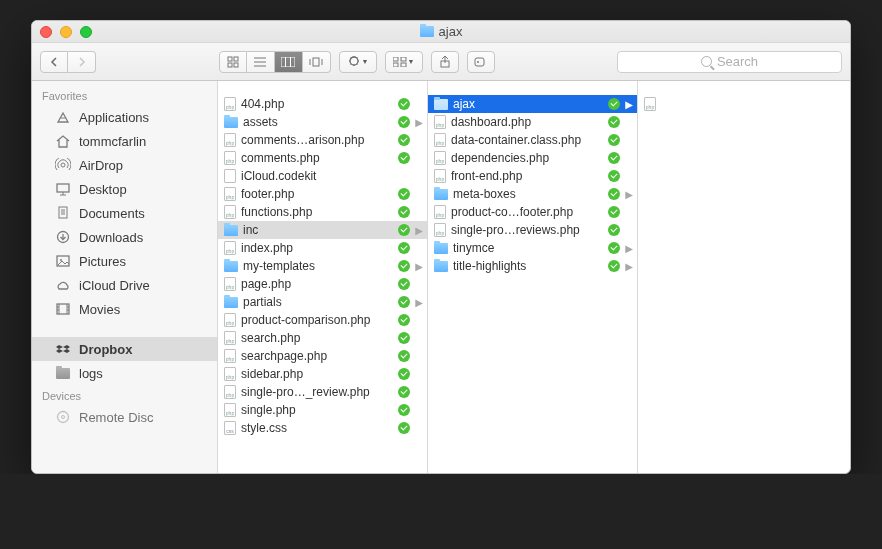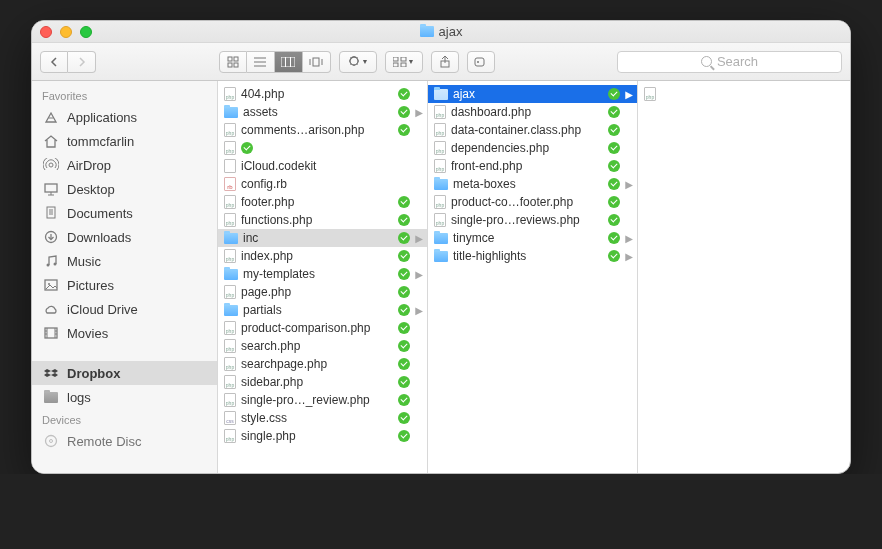--- a/index.html
+++ b/index.html
@@ -1,17 +1,17 @@
 <!DOCTYPE html>
 <html><head>
 <meta charset="utf-8">
 <style>
   * { box-sizing: border-box; margin: 0; padding: 0; font-family: -apple-system, "Helvetica Neue", Arial, sans-serif; }
   body { background: #222; display: flex; align-items: flex-start; justify-content: center; padding-top: 20px; }
-  .window { width: 820px; height: 454px; background: #fff; border-radius: 13px; box-shadow: 0 15px 50px rgba(0,0,0,0.5); overflow: hidden; border: 1px solid #c0c0c0; display: flex; flex-direction: column; }
+  .window { width: 820px; height: 454px; background: #fff; border-radius: 6px; box-shadow: 0 15px 50px rgba(0,0,0,0.5); overflow: hidden; border: 1px solid #c0c0c0; display: flex; flex-direction: column; }
   .titlebar { height: 22px; background: linear-gradient(#ededed,#e5e5e5); display: flex; align-items: center; padding-left: 8px; border-bottom: 1px solid #d8d8d8; position: relative; }
   .traffic { display: flex; gap: 8px; }
   .dot { width: 12px; height: 12px; border-radius: 50%; }
   .dot.r { background: #ff5f57; border: 0.5px solid #e14540; }
   .dot.y { background: #febc2e; border: 0.5px solid #e0a128; }
   .dot.g { background: #28c840; border: 0.5px solid #1bad2e; }
   .title-center { position: absolute; left: 0; right: 0; text-align: center; font-size: 13px; color: #4a4a4a; display: flex; align-items: center; justify-content: center; gap: 5px; pointer-events: none; }
   .folder-ico { width: 14px; height: 11px; background: linear-gradient(#8fd0ff,#5eb4ff); border-radius: 1px; position: relative; }
   .folder-ico::before { content: ""; position: absolute; top: -2px; left: 0; width: 6px; height: 3px; background: #8fd0ff; border-radius: 1px 1px 0 0; }
   .toolbar { height: 38px; background: linear-gradient(#f7f7f7,#ececec); border-bottom: 1px solid #c9c9c9; display: flex; align-items: center; padding: 12px 8px; gap: 8px; }
@@ -23,27 +23,27 @@
   .tbtn.single { border-radius: 4px; }
   .tbtn.active { background: linear-gradient(#8c8c8c,#7a7a7a); color: #fff; }
   .tbtn.disabled { color: #c4c4c4; }
   .spacer { flex: 1; }
   .search-box { width: 225px; height: 22px; border: 1px solid #cfcfcf; border-radius: 4px; background: #fff; display: flex; align-items: center; justify-content: center; font-size: 13px; color: #b0b0b0; gap: 5px; }
   .mag { width: 11px; height: 11px; border: 1.5px solid #b0b0b0; border-radius: 50%; position: relative; }
   .mag::after { content: ""; position: absolute; width: 5px; height: 1.5px; background: #b0b0b0; bottom: -2px; right: -4px; transform: rotate(45deg); }
   .body { flex: 1; display: flex; overflow: hidden; }
   .sidebar { width: 186px; background: #f6f6f6; border-right: 1px solid #d8d8d8; overflow-y: auto; padding-top: 4px; }
   .sb-header { font-size: 11px; color: #909090; padding: 5px 10px 3px; font-weight: 500; }
-  .sb-item { height: 24px; display: flex; align-items: center; padding: 0 10px; gap: 7px; font-size: 13px; color: #3a3a3a; cursor: default; }
+  .sb-item { height: 24px; display: flex; align-items: center; padding: 0 22px; gap: 7px; font-size: 13px; color: #3a3a3a; cursor: default; }
   .sb-item.selected { background: #dcdcdc; font-weight:600;margin-top:16px; }
   .sb-item.faded { color: #737373; }
   .sb-icon { width: 18px; height: 16px; display: flex; align-items: center; justify-content: center; }
   .gray-ico { color: #7d7d7d; }
   .columns { flex: 1; display: flex; overflow-x: auto; }
-  .col { width: 210px; border-right: 1px solid #d8d8d8; overflow-y: auto; padding-top: 4px; }
+  .col { width: 210px; border-right: 1px solid #d8d8d8; overflow-y: auto; padding-top: 14px; }
   .col3 { width: 200px; border-right: none; }
   .row { height: 18px; display: flex; align-items: center; padding: 0 4px 0 6px; font-size: 12px; color: #333; gap: 5px; white-space: nowrap; cursor: default; }
   .row .name { flex: 1; overflow: hidden; text-overflow: ellipsis; }
   .row .sync { width: 12px; height: 12px; background: #4cc238; border-radius: 50%; position: relative; flex-shrink: 0; }
   .row .sync::after { content: ""; position: absolute; left: 3px; top: 3px; width: 5px; height: 3px; border-left: 1.5px solid #fff; border-bottom: 1.5px solid #fff; transform: rotate(-45deg); }
   .row .arrow { color: #a8a8a8; font-size: 10px; width: 8px; text-align: right; }
   .row.sel-gray { background: #dcdcdc; }
   .row.sel-blue { background: #1a6fe8; color: #fff; }
   .row.sel-blue .arrow { color: #fff; }
   .row.sel-blue .folder-ico { background: linear-gradient(#cfe9ff,#bcdfff); }
@@ -217,30 +217,20 @@
               <circle cx="8" cy="7" r="5.5" fill="none" stroke="#7d7d7d" stroke-width="1.3"></circle>
               <line x1="8" y1="4" x2="8" y2="9" stroke="#7d7d7d" stroke-width="1.3"></line>
               <path d="M5.5 7 L8 9.5 L10.5 7" fill="none" stroke="#7d7d7d" stroke-width="1.3"></path>
             </svg>
           </span>
           <span>Downloads</span>
         </div>
         <div class="sb-item">
           <span class="sb-icon gray-ico">
             <svg width="16" height="14">
-              <path d="M6 11 V3 L13 2 V10" fill="none" stroke="#7d7d7d" stroke-width="1.3"></path>
-              <circle cx="5" cy="11" r="1.5" fill="#7d7d7d"></circle>
-              <circle cx="12" cy="10" r="1.5" fill="#7d7d7d"></circle>
-            </svg>
-          </span>
-          <span>Music</span>
-        </div>
-        <div class="sb-item">
-          <span class="sb-icon gray-ico">
-            <svg width="16" height="14">
               <rect x="2" y="2" width="12" height="10" fill="none" stroke="#7d7d7d" stroke-width="1.3"></rect>
               <circle cx="6" cy="6" r="1" fill="#7d7d7d"></circle>
               <path d="M3 11 L7 7 L10 10 L12 8 L14 10" fill="none" stroke="#7d7d7d"></path>
             </svg>
           </span>
           <span>Pictures</span>
         </div>
         <div class="sb-item">
           <span class="sb-icon gray-ico">
             <svg width="16" height="14">
@@ -303,34 +293,30 @@
             <span class="arrow">▶</span>
           </div>
           <div class="row">
             <span class="file-ico php"></span>
             <span class="name">comments…arison.php</span>
             <span class="sync"></span>
             <span class="arrow"></span>
           </div>
           <div class="row">
             <span class="file-ico php"></span>
+            <span class="name">comments.php</span>
             <span class="sync"></span>
             <span class="arrow"></span>
           </div>
           <div class="row">
             <span class="file-ico blank"></span>
             <span class="name">iCloud.codekit</span>
             <span class="arrow"></span>
           </div>
           <div class="row">
-            <span class="file-ico rb"></span>
-            <span class="name">config.rb</span>
-            <span class="arrow"></span>
-          </div>
-          <div class="row">
             <span class="file-ico php"></span>
             <span class="name">footer.php</span>
             <span class="sync"></span>
             <span class="arrow"></span>
           </div>
           <div class="row">
             <span class="file-ico php"></span>
             <span class="name">functions.php</span>
             <span class="sync"></span>
             <span class="arrow"></span>
@@ -385,32 +371,32 @@
           </div>
           <div class="row">
             <span class="file-ico php"></span>
             <span class="name">sidebar.php</span>
             <span class="sync"></span>
             <span class="arrow"></span>
           </div>
           <div class="row">
             <span class="file-ico php"></span>
             <span class="name">single-pro…_review.php</span>
+            <span class="sync"></span>
+            <span class="arrow"></span>
+          </div>
+          <div class="row">
+            <span class="file-ico php"></span>
+            <span class="name">single.php</span>
             <span class="sync"></span>
             <span class="arrow"></span>
           </div>
           <div class="row">
             <span class="file-ico css"></span>
             <span class="name">style.css</span>
-            <span class="sync"></span>
-            <span class="arrow"></span>
-          </div>
-          <div class="row">
-            <span class="file-ico php"></span>
-            <span class="name">single.php</span>
             <span class="sync"></span>
             <span class="arrow"></span>
           </div>
         </div>
         <div class="col">
           <div class="row sel-blue">
             <span class="folder-ico"></span>
             <span class="name">ajax</span>
             <span class="sync"></span>
             <span class="arrow">▶</span>

